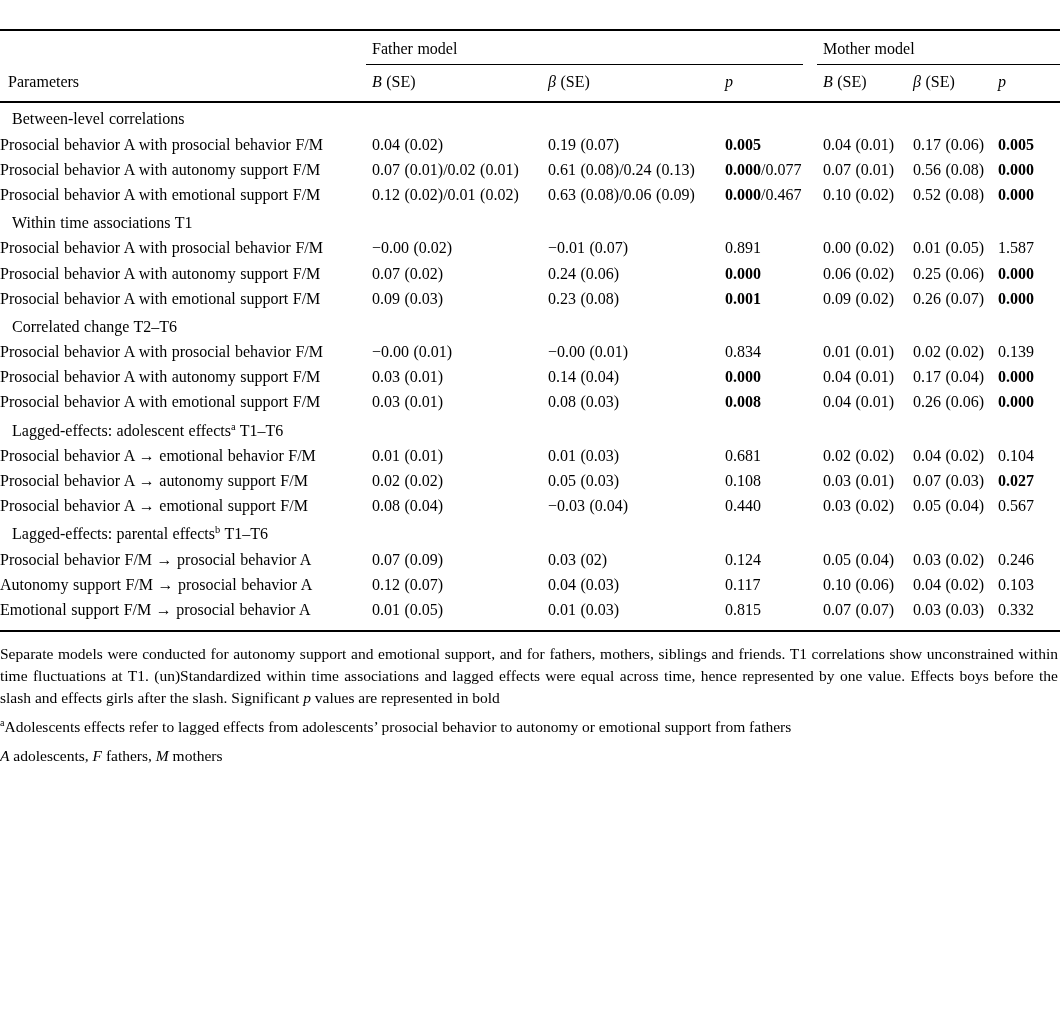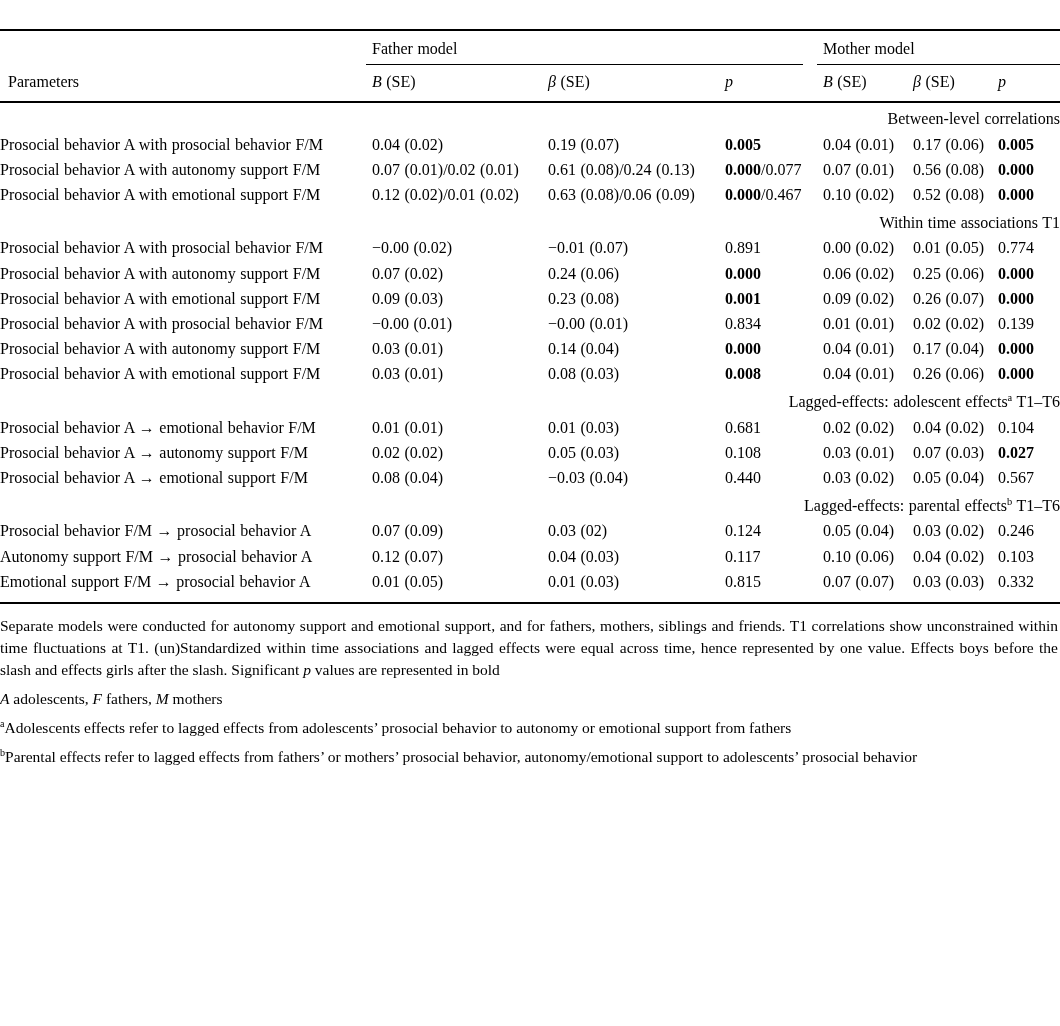--- a/index.html
+++ b/index.html
@@ -35,21 +35,21 @@
   .group-line {
     border-bottom: 1.5px solid #000;
     padding: 2px 0 4px 6px;
   }
   .father-group .group-line { margin-right: 14px; }
   .head-row th {
     border-bottom: 2.5px solid #000;
     padding: 5px 0 8px 6px;
   }
   th.param-head { padding-left: 8px; }
-  td.section-cell { padding: 4px 0 1px 12px; text-align: right; }
+  td.section-cell { padding: 4px 0 1px 12px; }
   td.param-cell {
     padding: 1px 22px 1px 0;
     text-align: justify;
   }
   td.param-cell.nw {
     white-space: nowrap;
     padding-right: 0;
   }
   td.value-cell { padding: 1px 0 1px 6px; }
   tbody tr:last-child td {
@@ -138,39 +138,42 @@
         <tr>
           <td colspan="7" class="section-cell"><span>Within time associations T1</span></td>
         </tr>
         <tr>
           <td class="param-cell"><span>Prosocial behavior A with prosocial behavior F/M</span></td>
           <td class="value-cell"><span>−0.00 (0.02)</span></td>
           <td class="value-cell"><span>−0.01 (0.07)</span></td>
           <td class="value-cell"><span>0.891</span></td>
           <td class="value-cell"><span>0.00 (0.02)</span></td>
           <td class="value-cell"><span>0.01 (0.05)</span></td>
-          <td class="value-cell"><span>0.774</span></td>
+          <td class="value-cell"><span>1.587</span></td>
         </tr>
         <tr>
           <td class="param-cell"><span>Prosocial behavior A with autonomy support F/M</span></td>
           <td class="value-cell"><span>0.07 (0.02)</span></td>
           <td class="value-cell"><span>0.24 (0.06)</span></td>
           <td class="value-cell"><span class="b">0.000</span></td>
           <td class="value-cell"><span>0.06 (0.02)</span></td>
           <td class="value-cell"><span>0.25 (0.06)</span></td>
           <td class="value-cell"><span class="b">0.000</span></td>
         </tr>
         <tr>
           <td class="param-cell"><span>Prosocial behavior A with emotional support F/M</span></td>
           <td class="value-cell"><span>0.09 (0.03)</span></td>
           <td class="value-cell"><span>0.23 (0.08)</span></td>
           <td class="value-cell"><span class="b">0.001</span></td>
           <td class="value-cell"><span>0.09 (0.02)</span></td>
           <td class="value-cell"><span>0.26 (0.07)</span></td>
           <td class="value-cell"><span class="b">0.000</span></td>
+        </tr>
+        <tr>
+          <td colspan="7" class="section-cell"><span>Correlated change T2–T6</span></td>
         </tr>
         <tr>
           <td class="param-cell"><span>Prosocial behavior A with prosocial behavior F/M</span></td>
           <td class="value-cell"><span>−0.00 (0.01)</span></td>
           <td class="value-cell"><span>−0.00 (0.01)</span></td>
           <td class="value-cell"><span>0.834</span></td>
           <td class="value-cell"><span>0.01 (0.01)</span></td>
           <td class="value-cell"><span>0.02 (0.02)</span></td>
           <td class="value-cell"><span>0.139</span></td>
         </tr>
@@ -250,17 +253,16 @@
           <td class="value-cell"><span>0.815</span></td>
           <td class="value-cell"><span>0.07 (0.07)</span></td>
           <td class="value-cell"><span>0.03 (0.03)</span></td>
           <td class="value-cell"><span>0.332</span></td>
         </tr>
       </tbody>
   </table>
 
   <div class="footnotes">
     <p class="footnote"><span>Separate models were conducted for autonomy support and emotional support, and for fathers, mothers, siblings and friends. T1 correlations show unconstrained within time fluctuations at T1. (un)Standardized within time associations and lagged effects were equal across time, hence represented by one value. Effects boys before the slash and effects girls after the slash. Significant </span><span class="i">p</span><span> values are represented in bold</span></p>
+    <p class="footnote"><sup>a</sup><span>Adolescents effects refer to lagged effects from adolescents’ prosocial behavior to autonomy or emotional support from fathers</span></p>
     <p class="footnote"><span class="i">A</span><span> adolescents, </span><span class="i">F</span><span> fathers, </span><span class="i">M</span><span> mothers</span></p>
-    <p class="footnote"><sup>a</sup><span>Adolescents effects refer to lagged effects from adolescents’ prosocial behavior to autonomy or emotional support from fathers</span></p>
-    <p class="footnote"><sup>b</sup><span>Parental effects refer to lagged effects from fathers’ or mothers’ prosocial behavior, autonomy/emotional support to adolescents’ prosocial behavior</span></p>
   </div>
 </div>
 
 </body></html>

